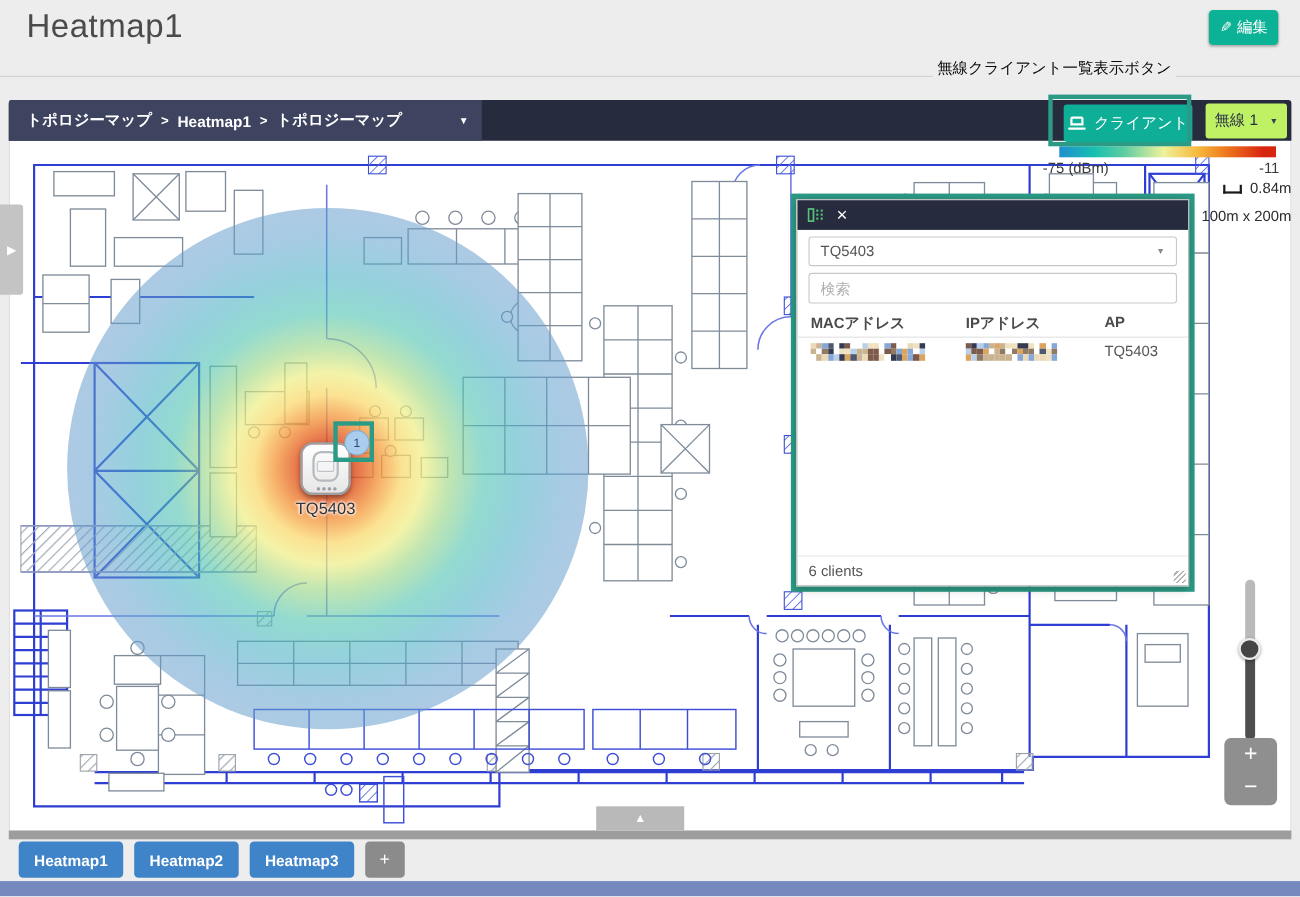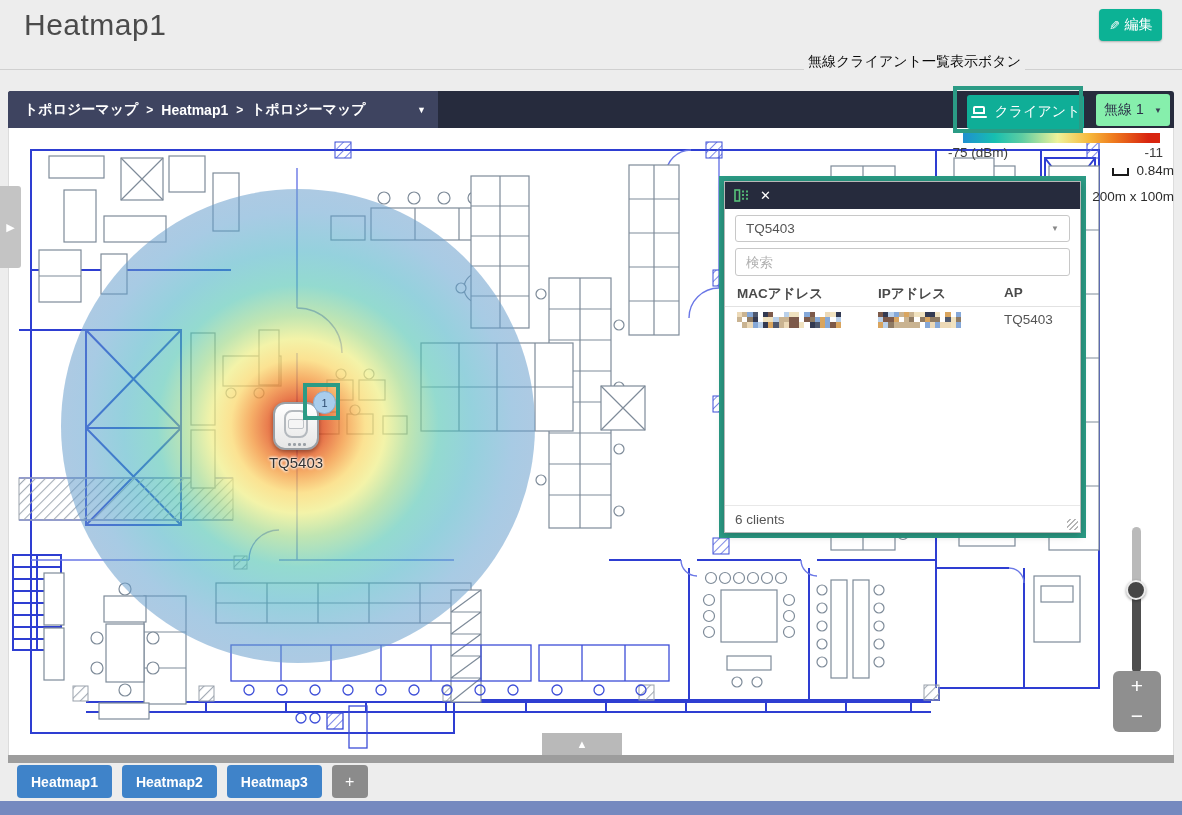--- a/index.html
+++ b/index.html
@@ -7,35 +7,35 @@
   body { font-family:"Liberation Sans","DejaVu Sans",sans-serif; }
   #app { position:relative; width:1182px; height:815px; background:#ededed; overflow:hidden; }
 
   
   .page-title { position:absolute; left:24px; top:8px; font-size:30px; font-weight:400; color:#4b4b4b; letter-spacing:.5px; }
   .edit-btn { position:absolute; left:1099px; top:9px; width:63px; height:32px; background:#0cb295; border:none; border-radius:4px;
               color:#fff; font-size:14px; display:flex; align-items:center; justify-content:center; gap:5px; cursor:pointer;
               box-shadow:0 1px 2px rgba(0,0,0,.25); font-family:inherit; }
   .edit-btn .pencil { font-size:13px; transform:scaleX(-1); display:inline-block; }
   .header-divider { position:absolute; left:0; top:69px; width:1182px; height:1px; background:#d0d0d0; }
-  .annotation-label { position:absolute; left:804px; top:53px; font-size:14px; color:#0a0a0a; background:#ededed; padding:0 4px; z-index:4; }
+  .annotation-label { position:absolute; left:848px; top:53px; font-size:14px; color:#0a0a0a; background:#ededed; padding:0 4px; z-index:4; }
 
   
   .map-toolbar { position:absolute; left:8px; top:91px; width:1166px; height:37px; background:#262b3d; border-radius:3px 3px 0 0; z-index:5; }
   .breadcrumb-seg { position:absolute; left:0; top:0; width:430px; height:37px; background:#3e4460; border-radius:3px 0 0 0;
                     display:flex; align-items:center; padding:0 12px 0 16px; gap:8px; color:#fff; font-size:14px; font-weight:600; }
   .bc-item { cursor:pointer; white-space:nowrap; }
   .bc-sep { font-size:12px; }
   .bc-caret { margin-left:auto; font-size:9px; cursor:pointer; }
   .client-btn { position:absolute; left:959px; top:4px; width:117px; height:34px; background:#0fae97; border:none; border-radius:3px;
                 color:#fff; font-size:14px; display:flex; align-items:center; justify-content:center; gap:8px; cursor:pointer; font-family:inherit; }
   .laptop-icon { position:relative; width:16px; height:12px; }
   .laptop-icon .scr { position:absolute; left:2px; top:0; width:12px; height:8px; border:2px solid #fff; border-radius:2px 2px 0 0; }
   .laptop-icon .base { position:absolute; left:0; bottom:0; width:16px; height:2.5px; background:#fff; border-radius:1px; }
-  .radio-select { position:absolute; left:1088px; top:3px; width:74px; height:31px; background:#86efac; border-radius:3px;
+  .radio-select { position:absolute; left:1088px; top:3px; width:74px; height:31px; background:#bef264; border-radius:3px;
                   display:flex; align-items:center; padding:16px 8px; font-size:14px; color:#2b3048; cursor:pointer; }
   .radio-select .sel-caret { margin-left:auto; font-size:8px; color:#3a3f55; }
 
   
   .legend-bar { position:absolute; left:963px; top:133px; width:197px; height:10px; z-index:3;
      background:linear-gradient(to right,#1f8fd0 0%,#16bfb0 16%,#5ecda2 30%,#eef29a 48%,#f6b93c 64%,#ef7d1f 76%,#d8250f 94%); }
   .legend-min { position:absolute; left:948px; top:145px; font-size:13.5px; color:#3c3c3c; z-index:3; }
   .legend-max { position:absolute; right:19px; top:145px; font-size:13.5px; color:#3c3c3c; z-index:3; }
   .legend-ruler { position:absolute; right:8px; top:163px; font-size:13.5px; color:#2c2c2c; display:flex; align-items:center; gap:7px; z-index:3; }
   .ruler-icon { width:17px; height:8px; border-left:2px solid #1a1a1a; border-right:2px solid #1a1a1a; border-bottom:2px solid #1a1a1a; margin-top:3px; }
@@ -152,21 +152,21 @@
     </div>
   </div>
 
   <div class="legend-bar"></div>
   <div class="legend-min">-75 (dBm)</div>
   <div class="legend-max">-11</div>
   <div class="legend-ruler">
     <span class="ruler-icon"></span>
     <span>0.84m</span>
   </div>
-  <div class="legend-area">200m x 100m</div>
+  <div class="legend-area">100m x 200m</div>
 
   <div class="map-area">
     <svg class="floorplan" width="1166" height="627" viewBox="0 0 1166 627">
       <defs>
         <pattern id="hatchG" width="7" height="7" patternUnits="userSpaceOnUse" patternTransform="rotate(45)">
           <line x1="0" y1="0" x2="0" y2="7" stroke="#a3abb5" stroke-width="2.2"></line>
         </pattern>
         <pattern id="hatchB" width="6" height="6" patternUnits="userSpaceOnUse" patternTransform="rotate(45)">
           <line x1="0" y1="0" x2="0" y2="6" stroke="#5b6ae0" stroke-width="1.6"></line>
         </pattern>

